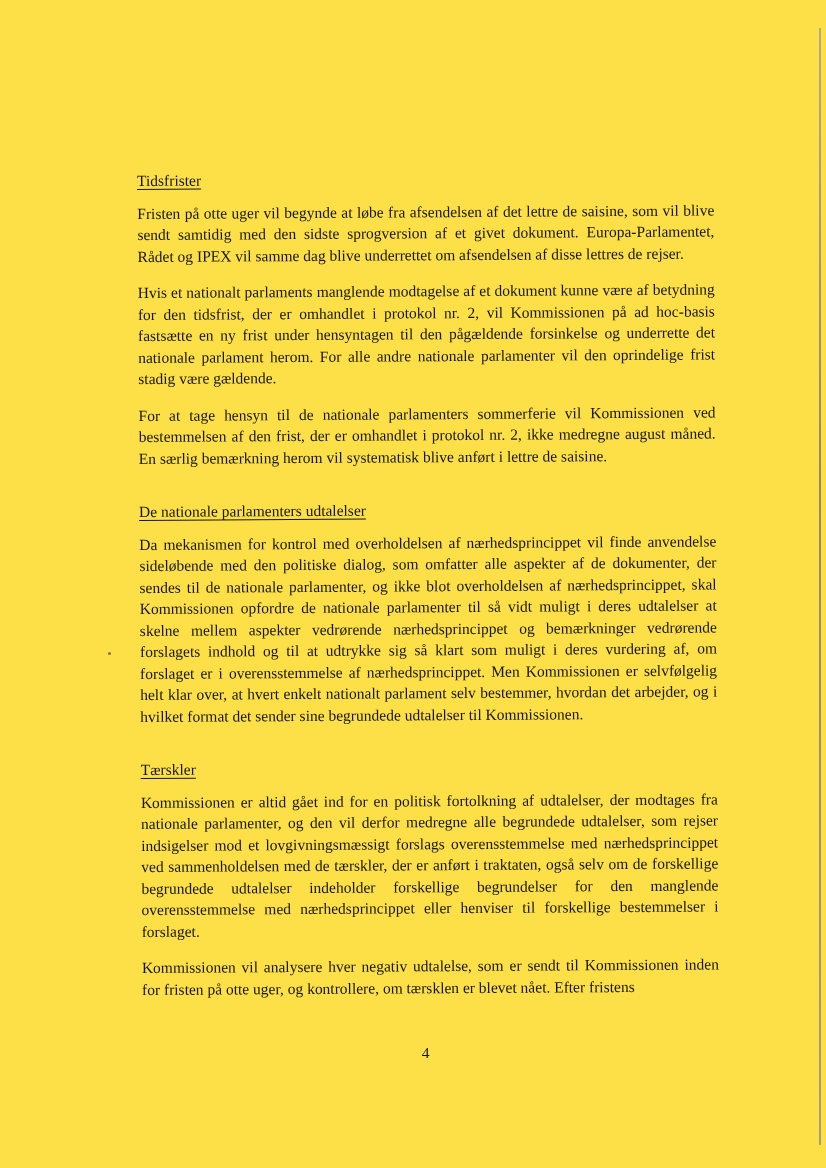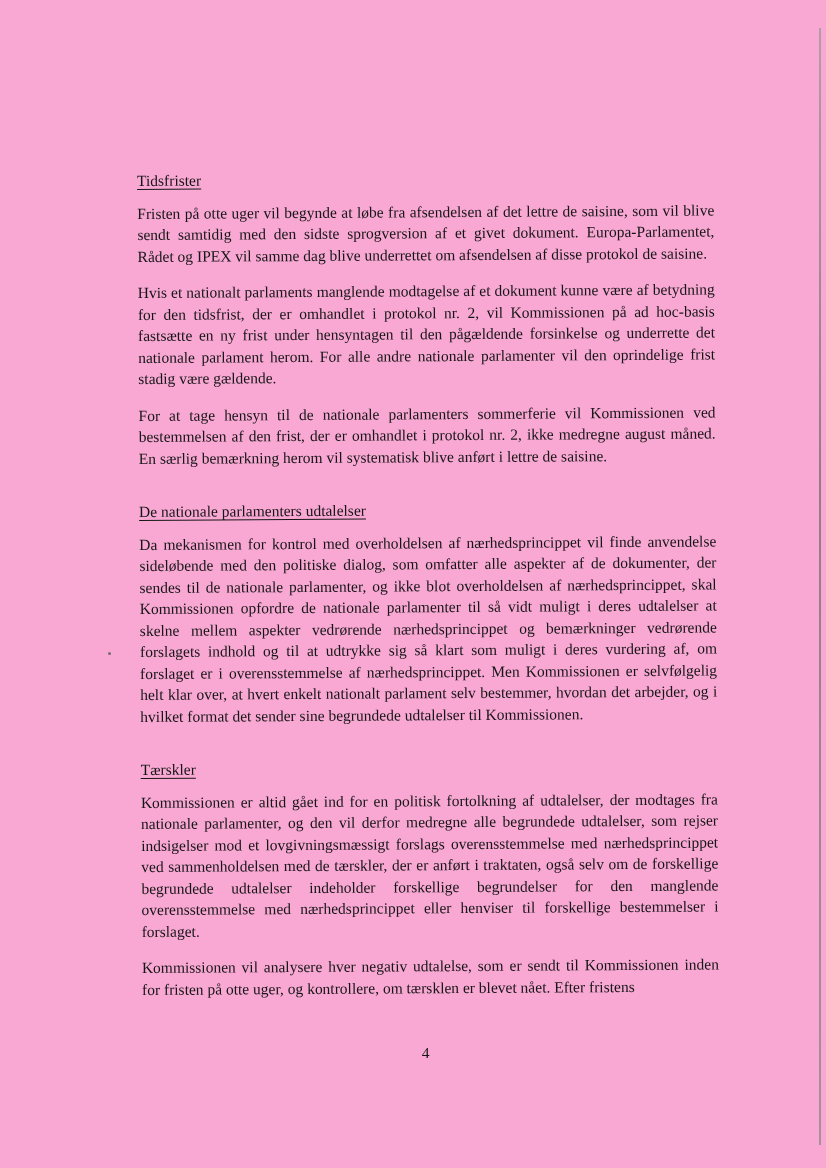--- a/index.html
+++ b/index.html
@@ -4,21 +4,21 @@
 <style>
   html, body {
     margin: 0;
     padding: 0;
     background: #ffffff;
   }
   .page {
     position: relative;
     width: 826px;
     height: 1168px;
-    background: #f9a8d4;
+    background: #fde047;
     overflow: hidden;
     font-family: "Liberation Serif", serif;
     color: #161616;
   }
   .scan-line {
     position: absolute;
     right: 5px;
     top: 28px;
     height: 1117px;
     width: 2px;
@@ -70,21 +70,21 @@
 </style>
 </head>
 <body>
 
 <div class="page">
   <div class="scan-line"></div>
   <div class="speck"></div>
   <div class="content">
       <section class="doc-section">
         <div class="heading">Tidsfrister</div>
-        <p class="para"><span>Fristen på otte uger vil begynde at løbe fra afsendelsen af det </span><span class="it">lettre de saisine</span><span>, som vil blive sendt samtidig med den sidste sprogversion af et givet dokument. Europa-Parlamentet, Rådet og IPEX vil samme dag blive underrettet om afsendelsen af disse </span><span class="it">protokol de saisine</span><span>.</span></p>
+        <p class="para"><span>Fristen på otte uger vil begynde at løbe fra afsendelsen af det </span><span class="it">lettre de saisine</span><span>, som vil blive sendt samtidig med den sidste sprogversion af et givet dokument. Europa-Parlamentet, Rådet og IPEX vil samme dag blive underrettet om afsendelsen af disse </span><span class="it">lettres de rejser</span><span>.</span></p>
         <p class="para"><span>Hvis et nationalt parlaments manglende modtagelse af et dokument kunne være af betydning for den tidsfrist, der er omhandlet i protokol nr. 2, vil Kommissionen på ad hoc-basis fastsætte en ny frist under hensyntagen til den pågældende forsinkelse og underrette det nationale parlament herom. For alle andre nationale parlamenter vil den oprindelige frist stadig være gældende.</span></p>
         <p class="para"><span>For at tage hensyn til de nationale parlamenters sommerferie vil Kommissionen ved bestemmelsen af den frist, der er omhandlet i protokol nr. 2, ikke medregne august måned. En særlig bemærkning herom vil systematisk blive anført i </span><span class="it">lettre de saisine</span><span>.</span></p>
       </section>
       <section class="doc-section">
         <div class="heading">De nationale parlamenters udtalelser</div>
         <p class="para"><span>Da mekanismen for kontrol med overholdelsen af nærhedsprincippet vil finde anvendelse sideløbende med den politiske dialog, som omfatter alle aspekter af de dokumenter, der sendes til de nationale parlamenter, og ikke blot overholdelsen af nærhedsprincippet, skal Kommissionen opfordre de nationale parlamenter til så vidt muligt i deres udtalelser at skelne mellem aspekter vedrørende nærhedsprincippet og bemærkninger vedrørende forslagets indhold og til at udtrykke sig så klart som muligt i deres vurdering af, om forslaget er i overensstemmelse af nærhedsprincippet. Men Kommissionen er selvfølgelig helt klar over, at hvert enkelt nationalt parlament selv bestemmer, hvordan det arbejder, og i hvilket format det sender sine begrundede udtalelser til Kommissionen.</span></p>
       </section>
       <section class="doc-section">
         <div class="heading">Tærskler</div>
         <p class="para"><span>Kommissionen er altid gået ind for en politisk fortolkning af udtalelser, der modtages fra nationale parlamenter, og den vil derfor medregne alle begrundede udtalelser, som rejser indsigelser mod et lovgivningsmæssigt forslags overensstemmelse med nærhedsprincippet ved sammenholdelsen med de tærskler, der er anført i traktaten, også selv om de forskellige begrundede udtalelser indeholder forskellige begrundelser for den manglende overensstemmelse med nærhedsprincippet eller henviser til forskellige bestemmelser i forslaget.</span></p>

